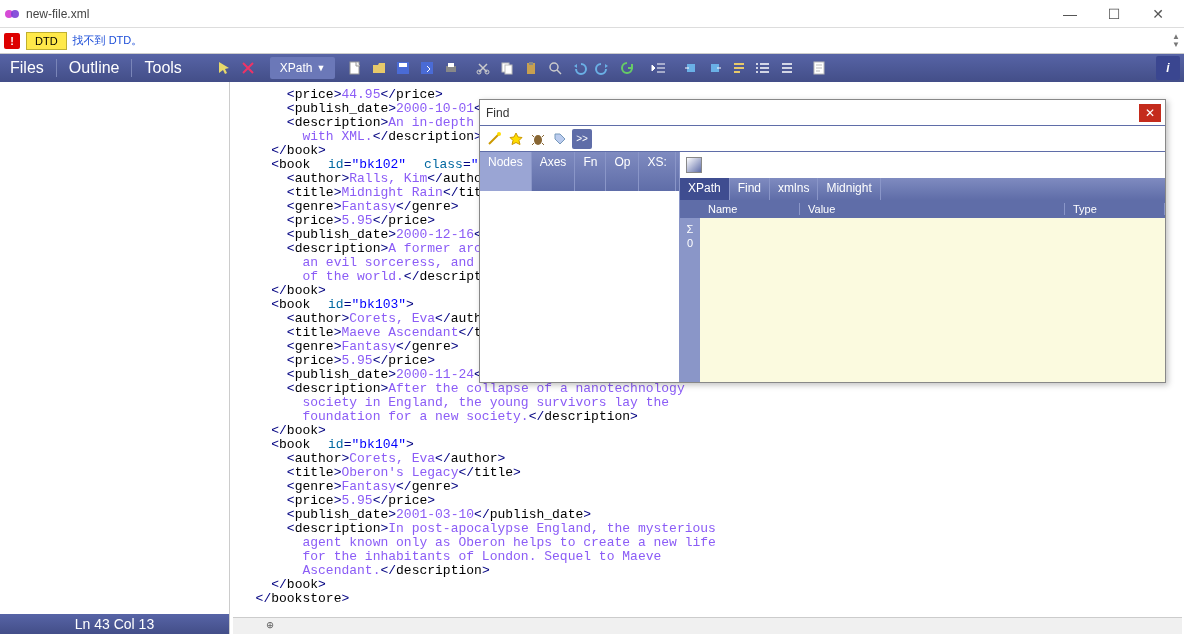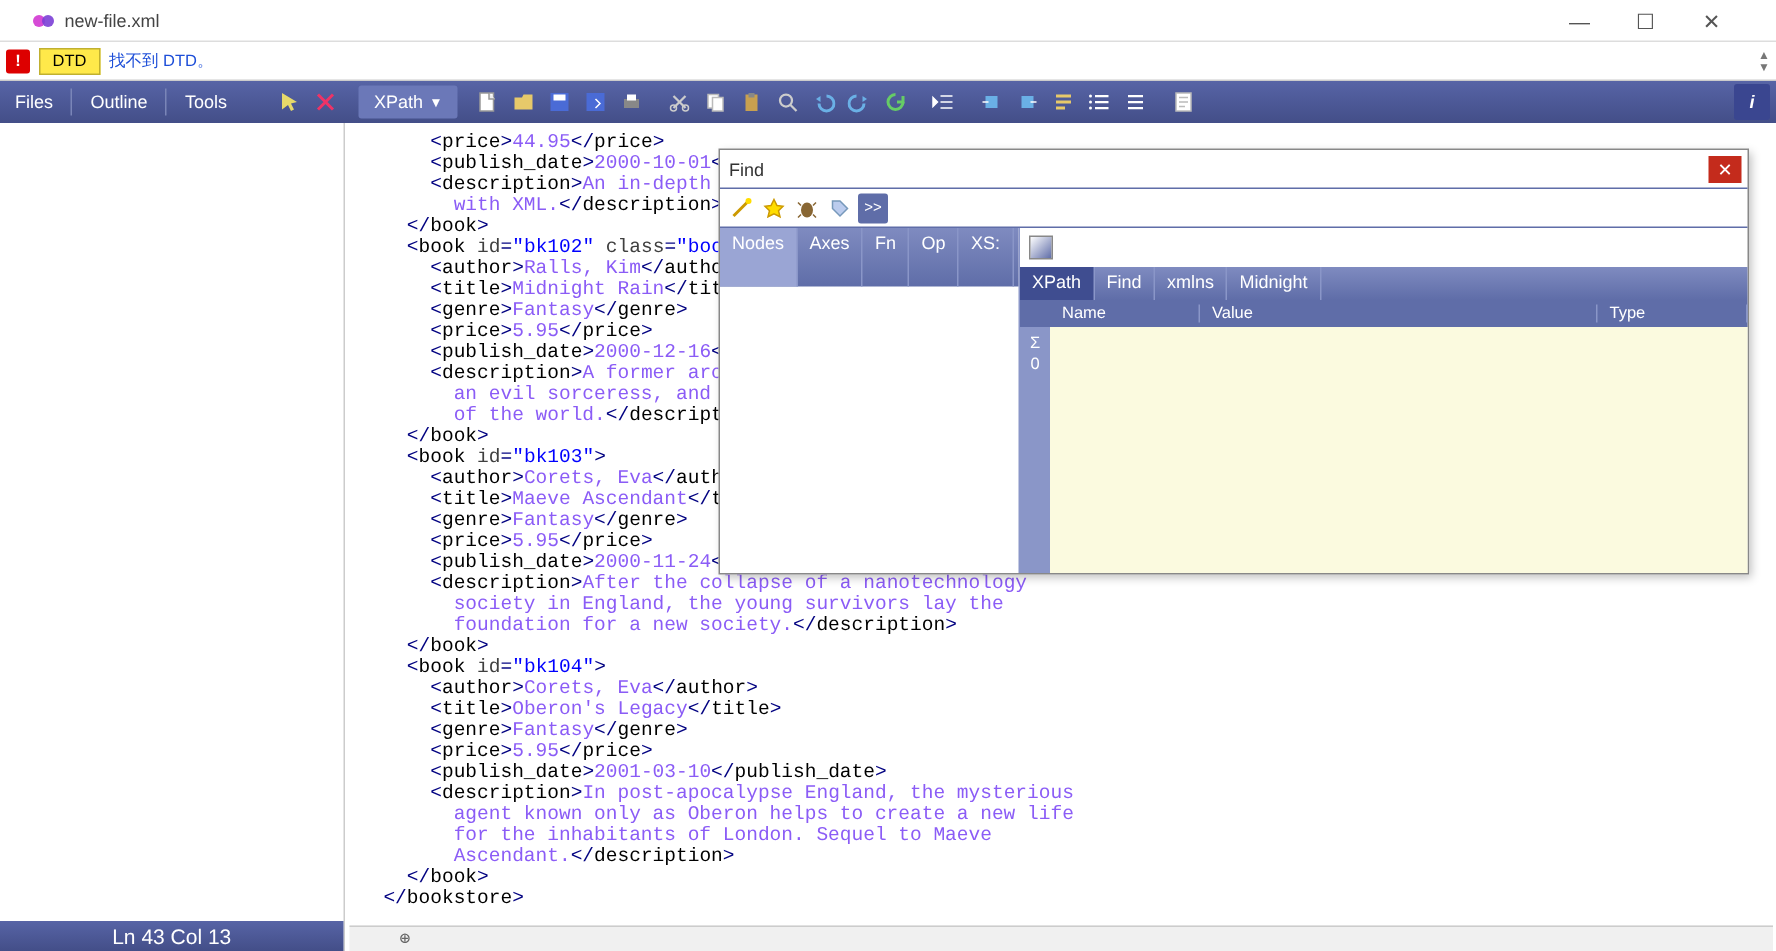--- a/index.html
+++ b/index.html
@@ -1,44 +1,44 @@
 <!DOCTYPE html>
 <html><head>
 <meta charset="utf-8">
 <style>
 * { margin: 0; padding: 0; box-sizing: border-box; }
 body { font-family: "Segoe UI", Tahoma, sans-serif; font-size: 12px; background: #f0f0f0; overflow: hidden; width: 1184px; height: 634px; position: relative; }
-.titlebar { height: 28px; background: #fff; display: flex; align-items: center; padding: 0 21px; border-bottom: 1px solid #ddd; }
+.titlebar { height: 28px; background: #fff; display: flex; align-items: center; padding: 0 4px; border-bottom: 1px solid #ddd; }
 .titlebar .appicon { width: 16px; height: 16px; margin-right: 6px; display:inline-block; }
 .titlebar .title { flex: 1; color: #444; font-size: 12px; }
 .winbtns { display: flex; }
 .winbtn { width: 44px; height: 28px; display: flex; align-items: center; justify-content: center; color: #555; font-size: 14px; cursor: default; }
 
 .msgbar { height: 26px; background: #fff; display: flex; align-items: center; border-bottom: 1px solid #ccc; padding: 0 4px; }
 .msgbar .warn { width: 16px; height: 16px; background: #d00; color: #fff; display:flex; align-items:center; justify-content:center; font-weight:bold; border-radius:2px; margin-right:6px; font-size:11px;}
 .msgbar .dtdbtn { background: #ffe94a; border:1px solid #c0b030; padding: 2px 8px; font-size:11px; margin-right:6px; cursor:default; }
 .msgbar .msgtext { flex:1; color:#1d4ed8; font-size:11px; }
 .msgbar .scrollctl { display:flex; flex-direction:column; font-size:8px; color:#777; line-height:8px; margin-left:4px; }
 
 .topbar { height: 28px; background: linear-gradient(#5764a6,#434e88); display: flex; align-items: center; color: #fff; }
-.topbar .tab { padding: 6px 10px; font-size: 12px; cursor:default; }
+.topbar .tab { padding: 6px 10px; font-size: 16px; cursor:default; }
 .topbar .sep { width:1px; height:18px; background:#7a85b8; margin:0 2px; }
 .topbar .iconbtn { width:22px; height:22px; margin:0 1px; display:flex; align-items:center; justify-content:center; cursor:default; }
 .topbar .iconbtn svg { width:16px; height:16px; }
 .xpathbtn { background:#6b78b8; padding:4px 10px; margin-left:4px; border-radius:2px; cursor:default; display:flex; align-items:center; }
 .infobtn { margin-left:auto; background:#3a4690; width:24px; height:24px; display:flex; align-items:center; justify-content:center; margin-right:4px; color:#fff; font-style:italic; font-weight:bold; border-radius:2px;}
 
 .mainarea { display:flex; height: calc(634px - 28px - 26px - 28px); }
 .leftpanel { width: 230px; background: #fff; border-right:1px solid #ccc; display:flex; flex-direction:column; }
 .leftpanel .content { flex:1; }
 .statusbar { height:20px; background: linear-gradient(#5764a6,#434e88); color:#fff; display:flex; align-items:center; justify-content:center; font-size:14px; }
 
 .editor { flex:1; background:#fff; position:relative; overflow:hidden; font-family: Consolas, 'Courier New', monospace; font-size:13px; line-height:14px; color:#000; white-space: pre; padding: 6px 0 0 10px; }
 .editor .tag { color: #000000; }
-.editor .attr { color: #404040; }
+.editor .attr { color: #0369a1; margin-left: 10px; }
 .editor .val { color: #0000ff; }
 .editor .txt { color: #8b5cf6; }
 .editor .brkt { color:#000080; }
 
 .findpanel { position:absolute; left:479px; top:99px; width:687px; height:284px; background:#fff; border:1px solid #888; box-shadow: 2px 2px 6px rgba(0,0,0,.25); display:flex; flex-direction:column;justify-content:space-between; }
 .findpanel .fhdr { height:26px; display:flex; align-items:center; padding:0 6px; border-bottom:1px solid #5f6da8; }
 .findpanel .fhdr .flbl { flex:1; font-size:12px; color:#333; }
 .findpanel .fhdr .closebtn { width:22px; height:18px; background:#c42b1c; color:#fff; display:flex; align-items:center; justify-content:center; font-size:12px; cursor:default; margin-right:-2px;}
 .findpanel .ftool { height:26px; display:flex; align-items:center; padding:0 4px; gap:2px; border-bottom:1px solid #5f6da8;}
 .findpanel .ftool .tico { width:20px; height:20px; display:flex; align-items:center; justify-content:center; }

